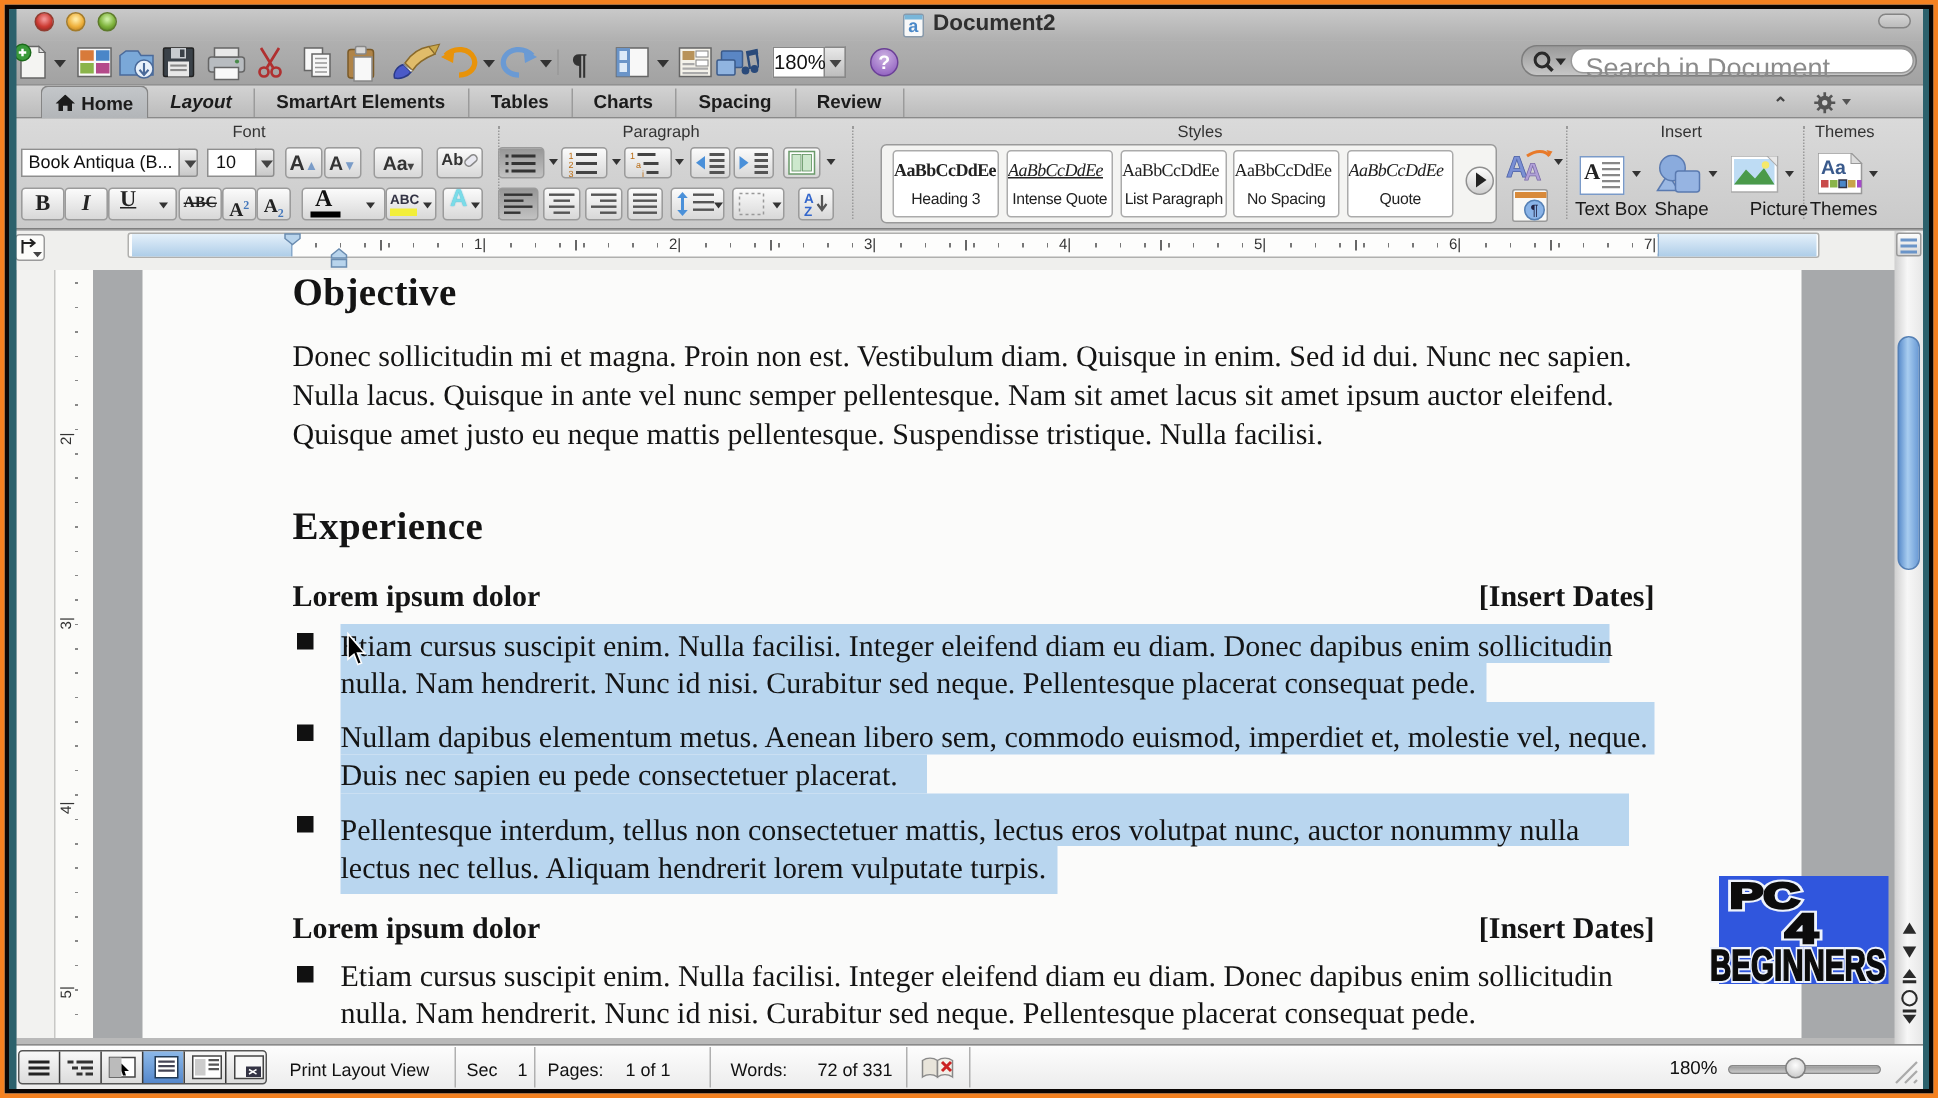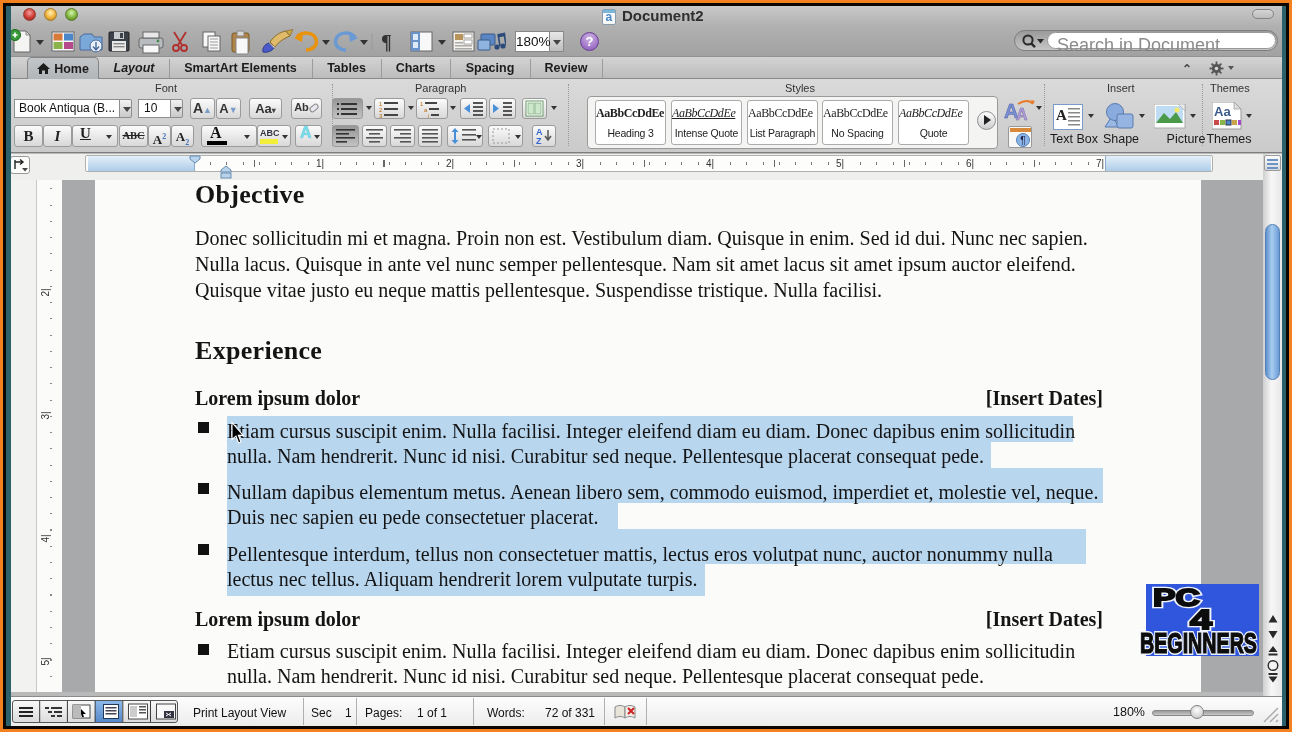--- a/index.html
+++ b/index.html
@@ -530,21 +530,21 @@
   <div class="hl" style="left:227px;top:564px;width:478px;height:32px;"></div>
 
   <div class="bullet" style="left:198px;top:422px;"></div>
   <div class="bullet" style="left:198px;top:483px;"></div>
   <div class="bullet" style="left:198px;top:544px;"></div>
   <div class="bullet" style="left:198px;top:644px;"></div>
 
   <div class="dl dh" style="left:195px;top:180px;">Objective</div>
   <div class="dl" id="p1" style="left:195px;top:227px;">Donec sollicitudin mi et magna. Proin non est. Vestibulum diam. Quisque in enim. Sed id dui. Nunc nec sapien.</div>
   <div class="dl" id="p2" style="left:195px;top:253px;">Nulla lacus. Quisque in ante vel nunc semper pellentesque. Nam sit amet lacus sit amet ipsum auctor eleifend.</div>
-  <div class="dl" id="p3" style="left:195px;top:279px;">Quisque vitae justo eu neque mattis pellentesque. Suspendisse tristique. Nulla facilisi.</div>
+  <div class="dl" id="p3" style="left:195px;top:279px;">Quisque amet justo eu neque mattis pellentesque. Suspendisse tristique. Nulla facilisi.</div>
   <div class="dl dh" style="left:195px;top:336px;">Experience</div>
   <div class="dl db" style="left:195px;top:387px;font-size:20px;">Lorem ipsum dolor</div>
   <div class="dl db" style="right:189px;top:387px;font-size:20px;">[Insert Dates]</div>
   <div class="dl" id="b1a" style="left:227px;top:420px;">Etiam cursus suscipit enim. Nulla facilisi. Integer eleifend diam eu diam. Donec dapibus enim sollicitudin</div>
   <div class="dl" id="b1b" style="left:227px;top:445px;">nulla. Nam hendrerit. Nunc id nisi. Curabitur sed neque. Pellentesque placerat consequat pede.</div>
   <div class="dl" id="b2a" style="left:227px;top:481px;">Nullam dapibus elementum metus. Aenean libero sem, commodo euismod, imperdiet et, molestie vel, neque.</div>
   <div class="dl" id="b2b" style="left:227px;top:506px;">Duis nec sapien eu pede consectetuer placerat.</div>
   <div class="dl" id="b3a" style="left:227px;top:543px;">Pellentesque interdum, tellus non consectetuer mattis, lectus eros volutpat nunc, auctor nonummy nulla</div>
   <div class="dl" id="b3b" style="left:227px;top:568px;">lectus nec tellus. Aliquam hendrerit lorem vulputate turpis.</div>
   <div class="dl db" style="left:195px;top:608px;font-size:20px;">Lorem ipsum dolor</div>

